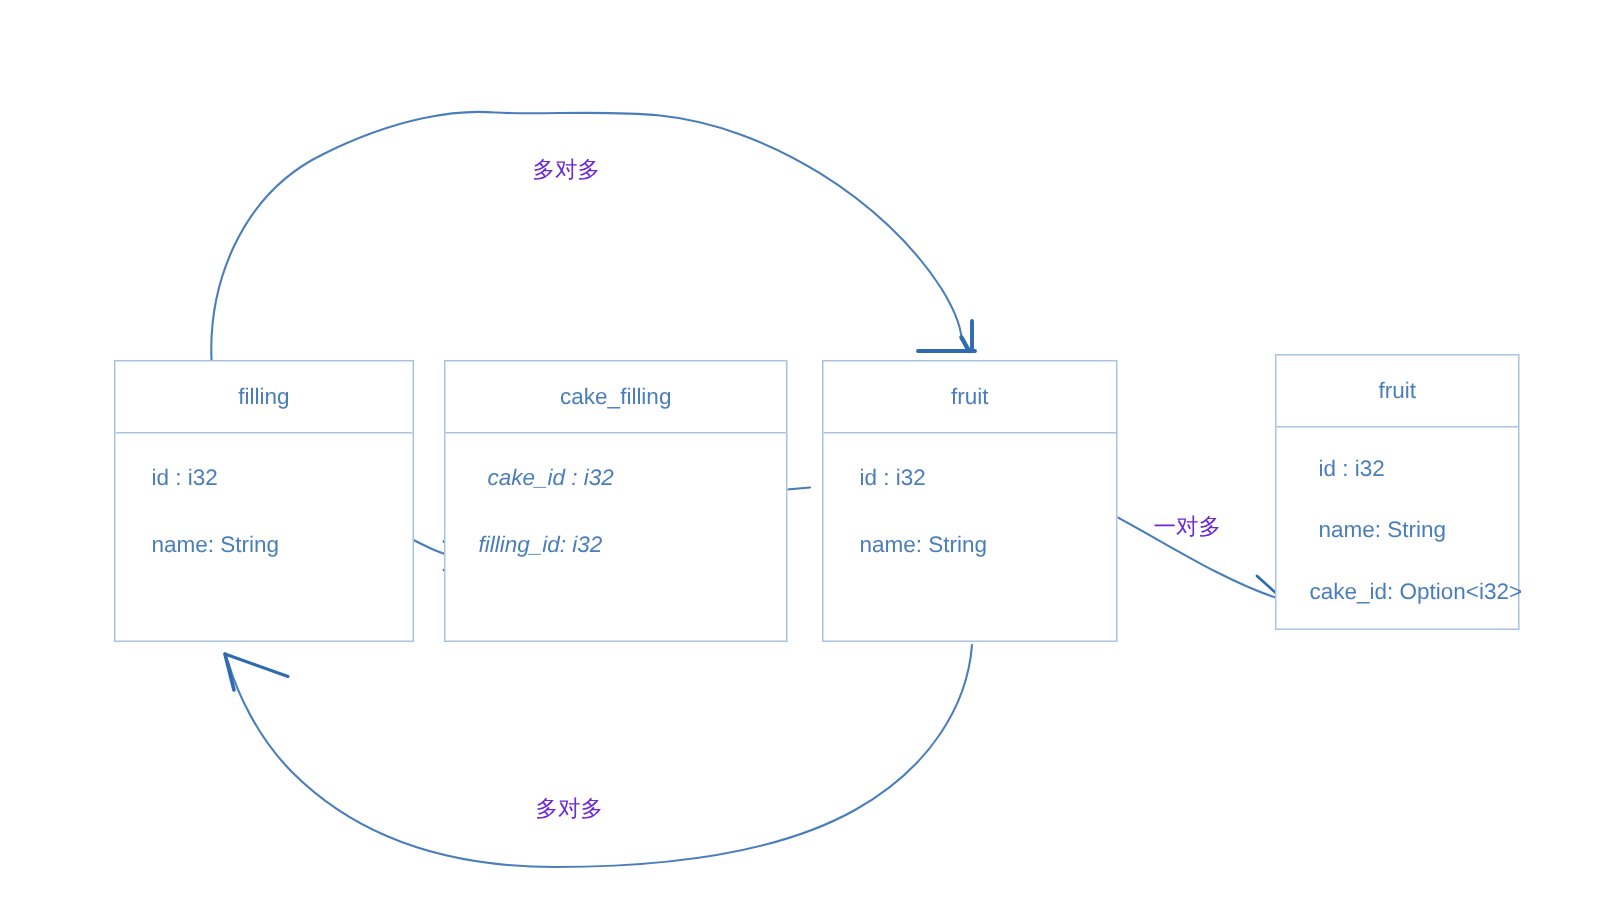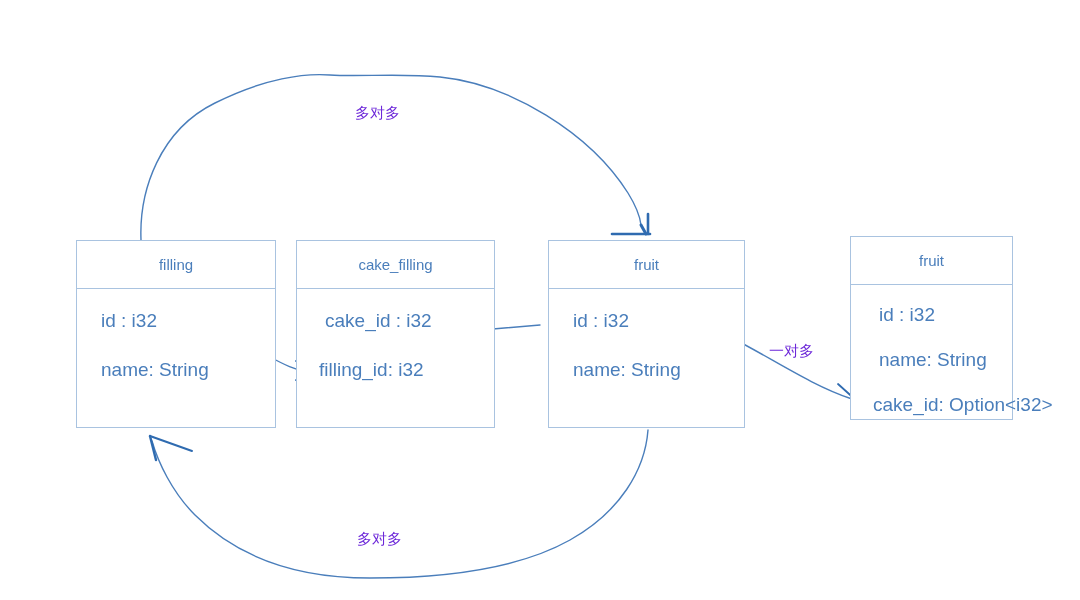--- a/index.html
+++ b/index.html
@@ -42,32 +42,32 @@
     box-sizing: border-box;
     white-space: nowrap;
   }
 
   .entity-fields {
     padding: 22px 0 0 0;
     box-sizing: border-box;
   }
 
   .field {
-    font-size: 19px;
+    font-size: 15px;
     color: #4a7ebb;
     white-space: nowrap;
     padding-left: 24px;
     line-height: 1;
     margin-bottom: 30px;
   }
 
   .field:last-child { margin-bottom: 0; }
 
   
-  #entity-cake_filling .field { padding-left: 28px; }
+  #entity-cake_filling .field { padding-left: 28px; font-style: italic; }
   #entity-cake_filling .field.f-indent-less { padding-left: 22px; }
   #entity-fruit .entity-fields { padding-top: 20px; }
   #entity-fruit .field { padding-left: 28px; margin-bottom: 26px; }
   #entity-fruit .field.f-indent-less { padding-left: 22px; text-align: right; }
 
   .edge-label {
     position: absolute;
     font-size: 15px;
     color: #6d28d9;
     white-space: nowrap;
@@ -116,21 +116,21 @@
 </svg>
 
 <div class="entity" id="entity-filling" style="left:36px; top:240px; width:200px; height:188px;margin-left:40px;">
   <div class="entity-title">filling</div>
   <div class="entity-fields">
     <div class="field">id :  i32</div>
     <div class="field">name: String</div>
   </div>
 </div>
 
-<div class="entity" id="entity-cake_filling" style="left:296px; top:240px; width:199px; height:188px;">
+<div class="entity" id="entity-cake_filling" style="left:296px; top:240px; width:229px; height:188px;">
   <div class="entity-title">cake_filling</div>
   <div class="entity-fields">
     <div class="field">cake_id :  i32</div>
     <div class="field f-indent-less">filling_id: i32</div>
   </div>
 </div>
 
 <div class="entity" id="entity-cake" style="left:548px; top:240px; width:197px; height:188px;">
   <div class="entity-title">fruit</div>
   <div class="entity-fields">

